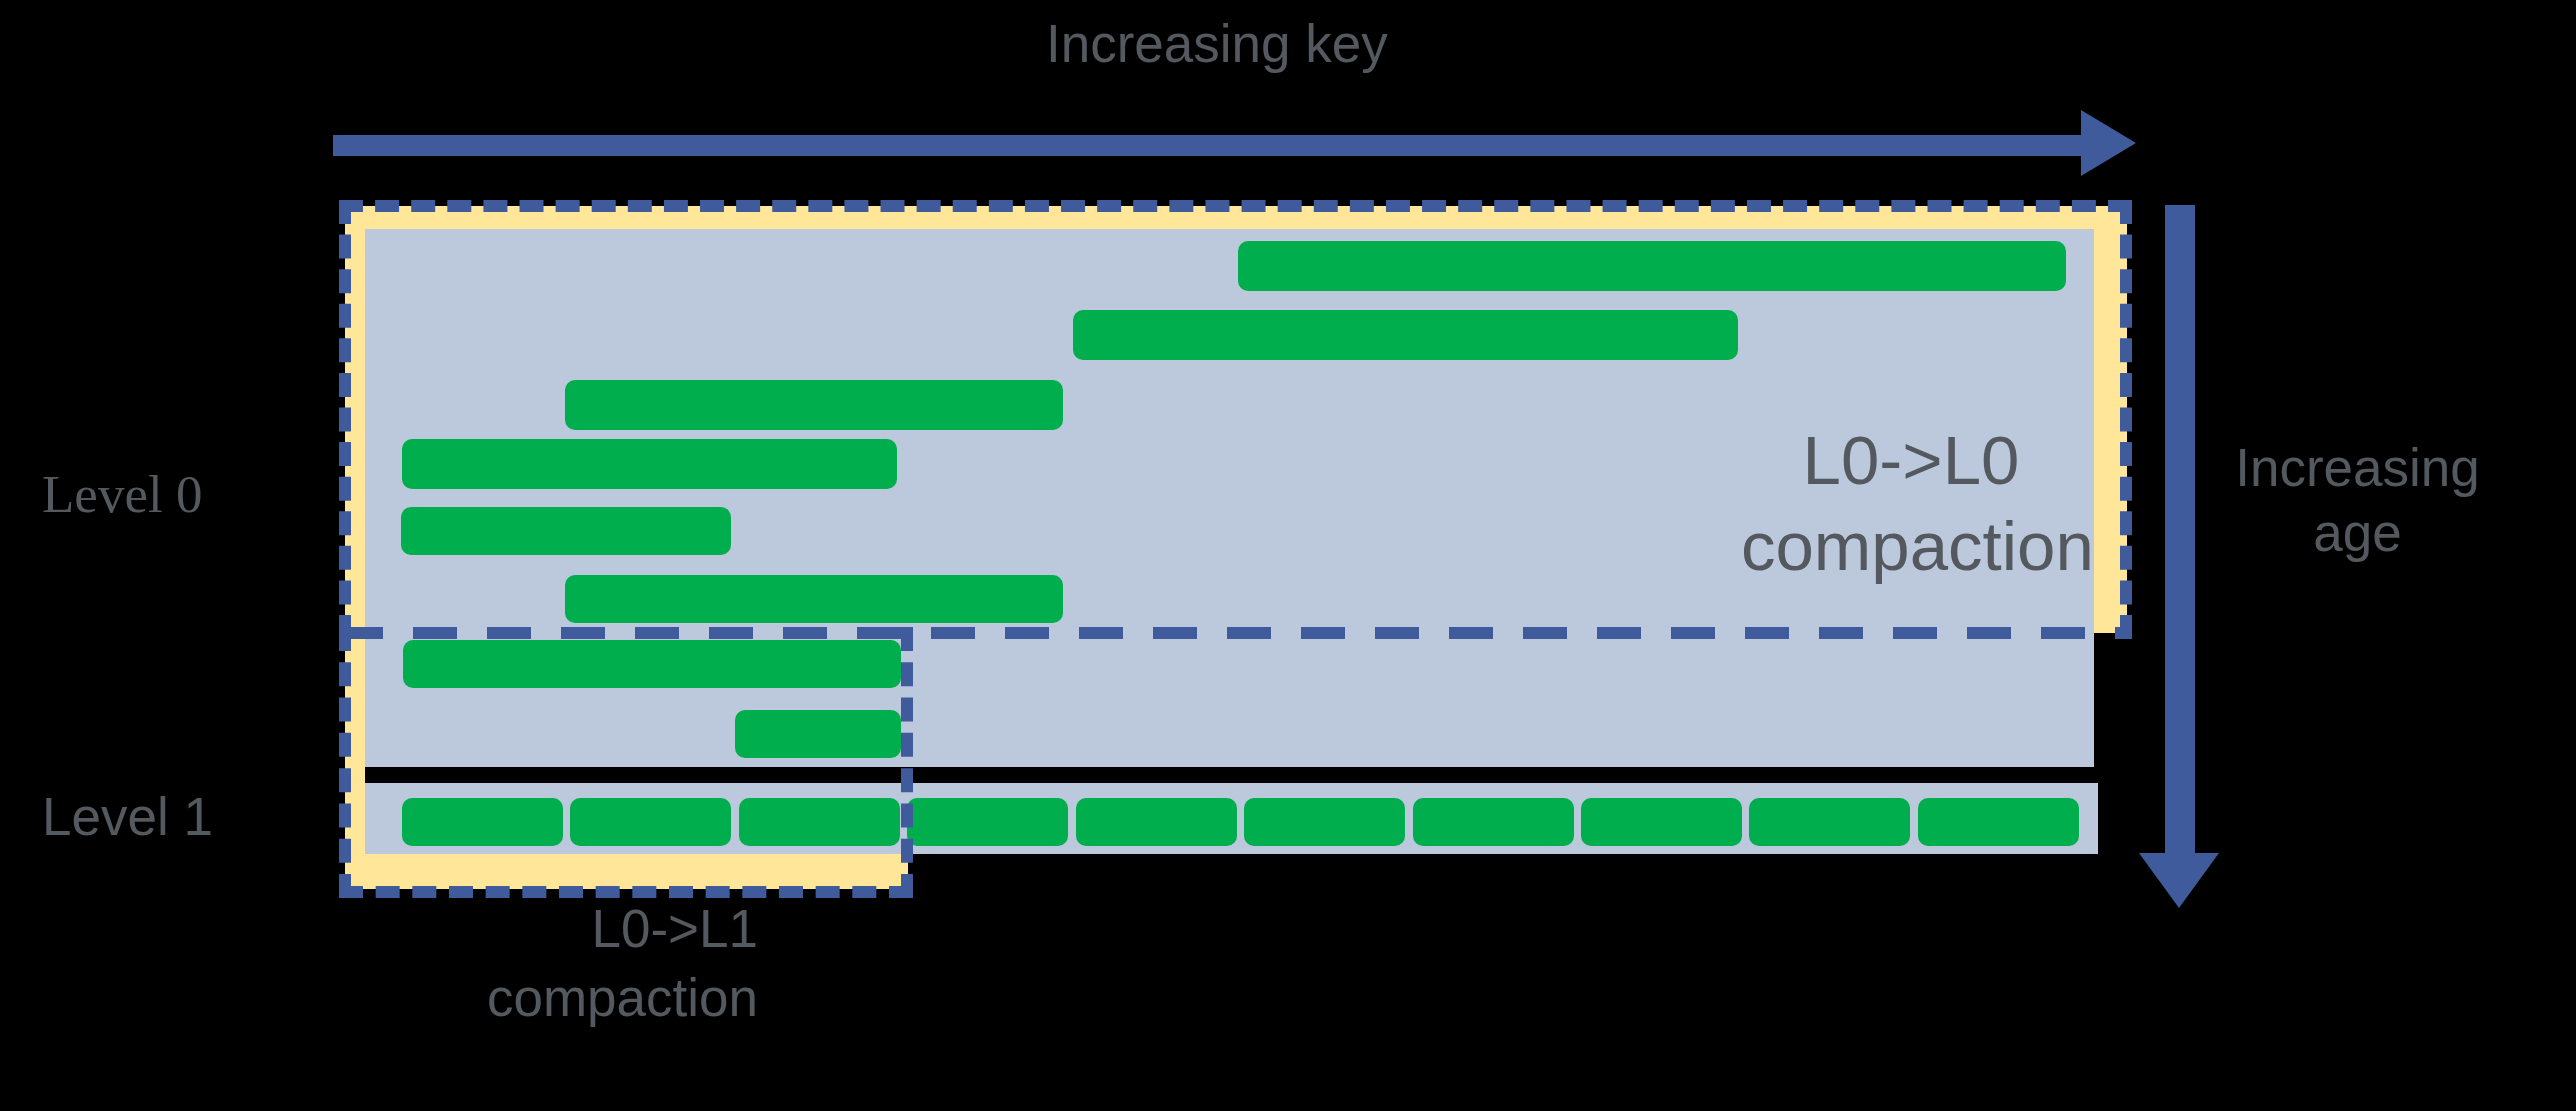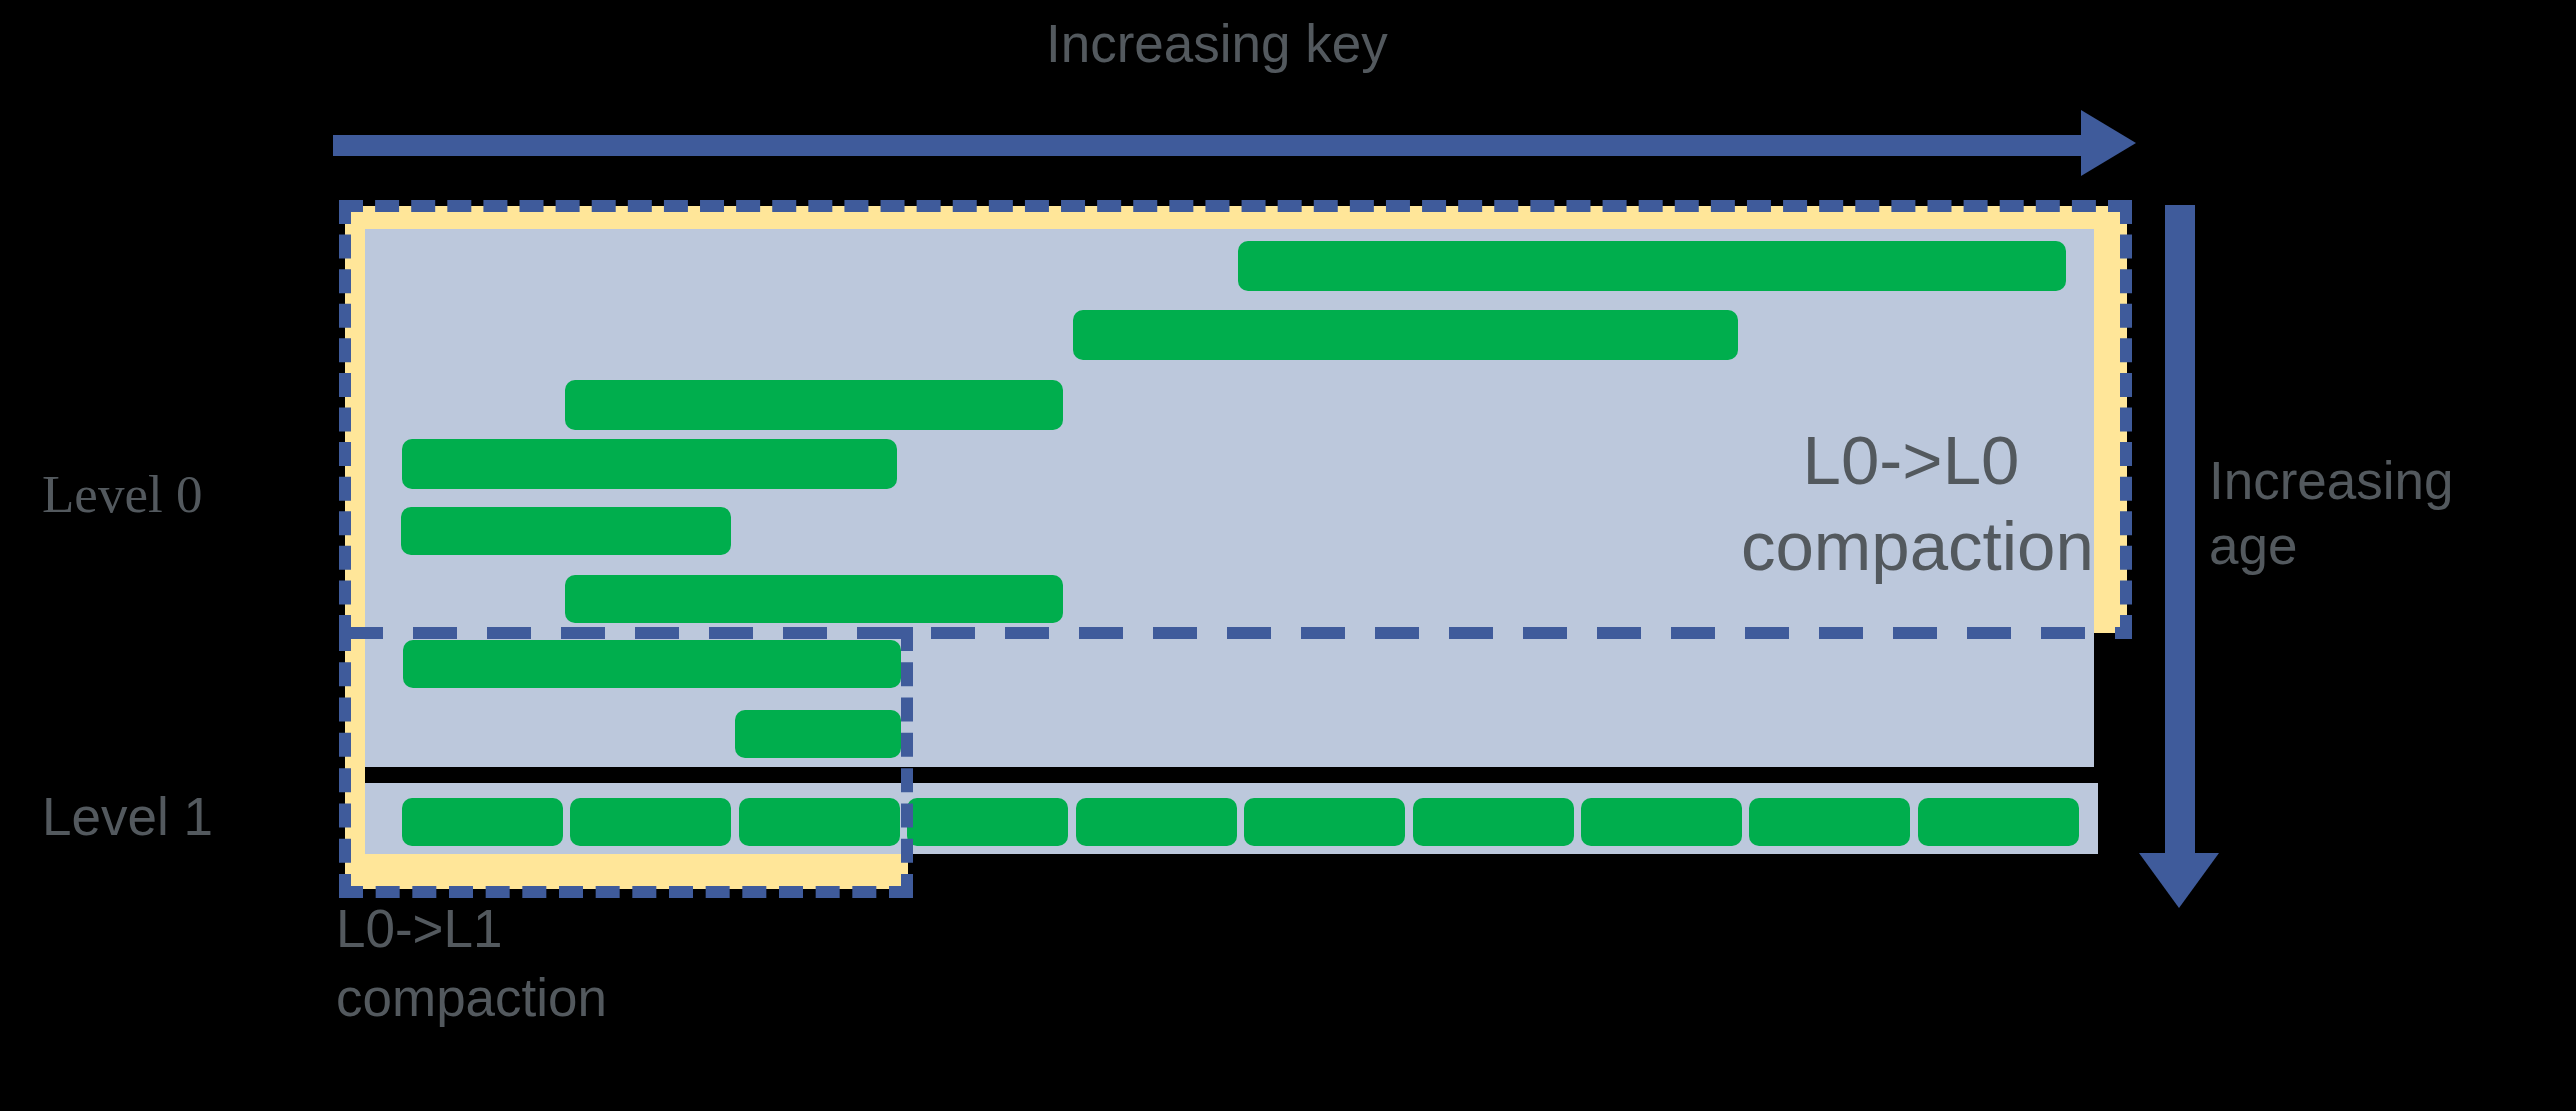--- a/index.html
+++ b/index.html
@@ -5,25 +5,25 @@
   html,body{margin:0;padding:0;background:#000;}
   body{width:2576px;height:1111px;position:relative;overflow:hidden;
        font-family:"Liberation Sans","DejaVu Sans",sans-serif;}
 
   .stage{position:absolute;left:0;top:0;width:2152px;height:1111px;}
 
   
   .lbl{position:absolute;color:#53595e;font-weight:400;white-space:pre;
        letter-spacing:0px;}
   .lbl-key{font-size:53px;left:1046px;top:12.7px;}
-  .lbl-age{font-size:53px;left:2209px;top:449px;text-align:left;width:297px;line-height:1.22;}
+  .lbl-age{font-size:53px;left:2209px;top:436px;text-align:center;width:297px;line-height:1.22;}
   .lbl-l0{font-size:53px;left:42px;top:464px;font-family:Liberation Serif, serif;}
   .lbl-l1{font-size:53px;left:42px;top:786px;}
   .lbl-l0l0{font-size:69px;left:1741px;top:418px;width:340px;text-align:center;line-height:1.25;}
-  .lbl-l0l1{font-size:53px;left:336px;top:895px;width:396px;text-align:left;line-height:1.3;}
+  .lbl-l0l1{font-size:53px;left:362px;top:895px;width:396px;text-align:right;line-height:1.3;}
 
   
   .arrow-key{position:absolute;left:333px;top:126px;width:1803px;height:37px;}
   .arrow-key .shaft{position:absolute;left:0;top:8.5px;width:1762px;height:21px;background:#3f5b9b;}
   .arrow-key .head{position:absolute;left:1748px;top:-15.6px;width:0;height:0;
       border-top:33px solid transparent;border-bottom:33px solid transparent;
       border-left:55px solid #3f5b9b;}
 
   
   .arrow-age{position:absolute;left:2149px;top:205px;width:85px;height:708px;}

